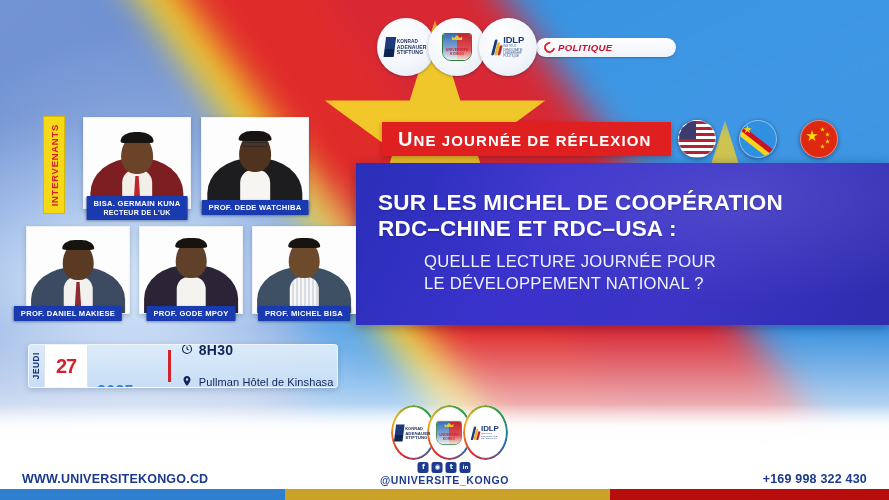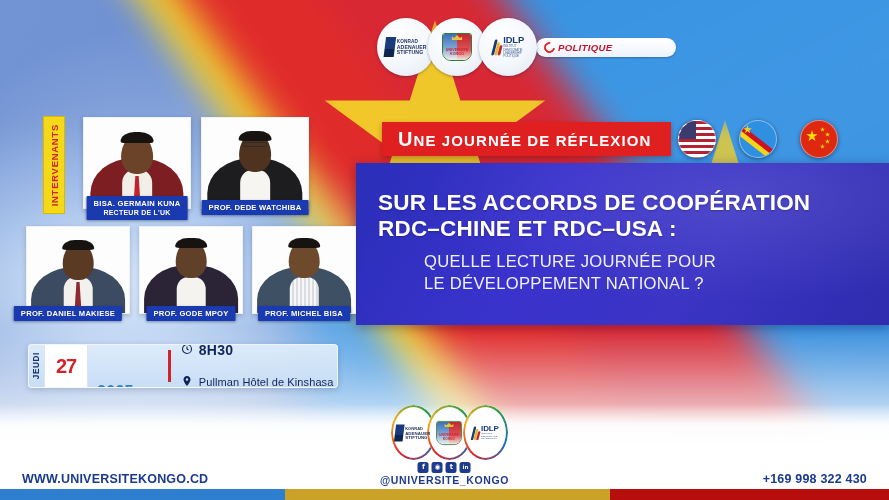--- a/index.html
+++ b/index.html
@@ -656,21 +656,21 @@
     <div class="flagc f-cn">
       <span class="big"></span>
         <span class="sm s1"></span>
         <span class="sm s2"></span>
         <span class="sm s3"></span>
         <span class="sm s4"></span>
     </div>
   </div>
 
   <div class="headline">
-    <div class="hl-main">SUR LES ACCORDS DE COOPÉRATION</div>
+    <div class="hl-main">SUR LES MICHEL DE COOPÉRATION</div>
     <div class="hl-main">RDC–CHINE ET RDC–USA :</div>
     <div class="hl-sub">QUELLE LECTURE JOURNÉE POUR</div>
     <div class="hl-sub" style="margin-top:0;">LE DÉVELOPPEMENT NATIONAL ?</div>
   </div>
 
   <div class="footer">
     <div class="footer-white"></div>
 
     <div class="footer-logos">
       <div class="f-oval">

